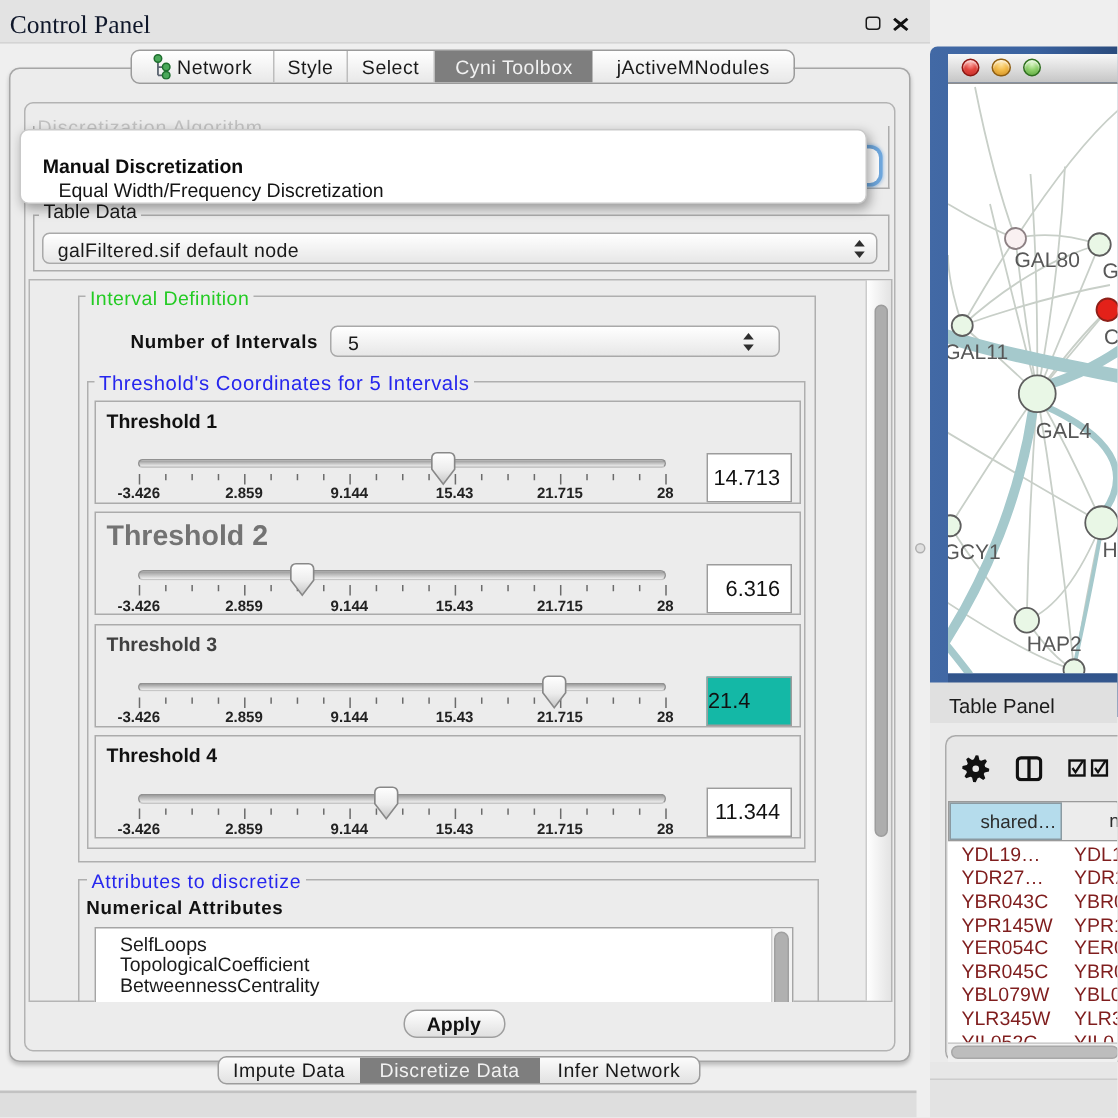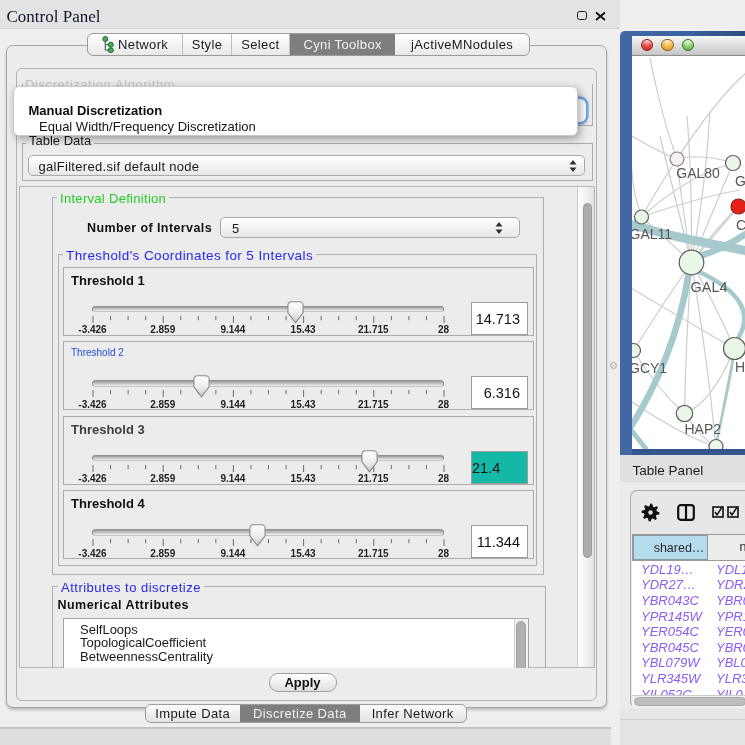--- a/index.html
+++ b/index.html
@@ -94,21 +94,21 @@
             <stop offset="0" stop-color="#ffffff"></stop>
             <stop offset="0.55" stop-color="#ececec"></stop>
             <stop offset="1" stop-color="#c6c6c6"></stop>
           </linearGradient>
         </defs>
         <path d="M4.3 0.8 h8.4 a3.4 3.4 0 0 1 3.4 3.4 v7.6 L8.5 21.8 L0.9 11.8 v-7.6 A3.4 3.4 0 0 1 4.3 0.8 Z" fill="url(#th1)" stroke="#888888" stroke-width="1.1"></path>
       </svg>
       <div class="abs" style="left:407.5px;top:34px;width:57px;height:33px;border:1px solid #9c9c9c;background:#ffffff;font-size:14.5px;color:#111;text-align:right;line-height:33px;padding-right:7px;">14.713</div>
     </div>
 <div class="abs" style="left:62.5px;top:341px;width:471px;height:69px;border:1px solid #ababab;">
-      <div class="abs" style="left:7.5px;top:5px;font-size:10px;font-weight:normal;color:#1d4ed8;">Threshold 2</div>
+      <div class="abs" style="left:7.5px;top:5px;font-size:19px;font-weight:bold;color:#737373;">Threshold 2</div>
       <div class="abs" style="left:28.5px;top:38px;width:352px;height:6.5px;border-radius:3.5px;background:linear-gradient(#9a9a9a,#efefef);border:1px solid #919191;border-bottom-color:#c6c6c6;"></div>
       <svg class="abs" style="left:24px;top:47px;" width="362" height="10" viewBox="0 0 362 10">
         <line x1="5.00" y1="1" x2="5.00" y2="8.00" stroke="#6b6b6b" stroke-width="1"></line>
         <line x1="22.55" y1="1" x2="22.55" y2="5.20" stroke="#6b6b6b" stroke-width="1"></line>
         <line x1="40.10" y1="1" x2="40.10" y2="5.20" stroke="#6b6b6b" stroke-width="1"></line>
         <line x1="57.65" y1="1" x2="57.65" y2="5.20" stroke="#6b6b6b" stroke-width="1"></line>
         <line x1="75.20" y1="1" x2="75.20" y2="8.00" stroke="#6b6b6b" stroke-width="1"></line>
         <line x1="92.75" y1="1" x2="92.75" y2="5.20" stroke="#6b6b6b" stroke-width="1"></line>
         <line x1="110.30" y1="1" x2="110.30" y2="5.20" stroke="#6b6b6b" stroke-width="1"></line>
         <line x1="127.85" y1="1" x2="127.85" y2="5.20" stroke="#6b6b6b" stroke-width="1"></line>
@@ -342,21 +342,21 @@
       <path d="M3 6 L5 8.8 L10 1.2" fill="none" stroke="#111" stroke-width="1.5"></path>
     </svg>
 <svg class="abs" style="left:107px;top:505.5px;" width="12" height="12" viewBox="0 0 12 12">
       <rect x="1" y="1" width="10" height="10" fill="none" stroke="#111" stroke-width="1.6"></rect>
       <path d="M3 6 L5 8.8 L10 1.2" fill="none" stroke="#111" stroke-width="1.5"></path>
     </svg>
 <div class="abs" style="left:12px;top:533.5px;width:113px;height:174.5px;overflow:hidden;">
 <div class="abs" style="left:1px;top:1px;width:75px;height:25px;background:#b5dcec;border:1px solid #8a9aa2;font-size:12.5px;color:#2b2b2b;text-align:center;line-height:24px;padding-left:17px;">shared…</div>
 <div class="abs" style="left:0;top:0;width:113px;height:27px;border:1px solid #9a9a9a;"></div>
 <div class="abs" style="left:76px;top:1px;width:37px;height:25px;background:#ececec;font-size:12.5px;color:#2b2b2b;line-height:24px;padding-left:31.5px;">na</div>
-<div class="abs" style="left:0;top:27px;width:113px;height:134px;background:#ffffff;font-size:13px;color:#8b5cf6;font-style:italic;">
+<div class="abs" style="left:0;top:27px;width:113px;height:134px;background:#ffffff;font-size:13px;color:#7f1d1d;">
 <div class="abs" style="left:9px;top:1.2px;">YDL19…</div>
 <div class="abs" style="left:84px;top:1.2px;">YDL1</div>
 <div class="abs" style="left:9px;top:16.8px;">YDR27…</div>
 <div class="abs" style="left:84px;top:16.8px;">YDR2</div>
 <div class="abs" style="left:9px;top:32.4px;">YBR043C</div>
 <div class="abs" style="left:84px;top:32.4px;">YBR0</div>
 <div class="abs" style="left:9px;top:48.1px;">YPR145W</div>
 <div class="abs" style="left:84px;top:48.1px;">YPR1</div>
 <div class="abs" style="left:9px;top:63.7px;">YER054C</div>
 <div class="abs" style="left:84px;top:63.7px;">YER0</div>

